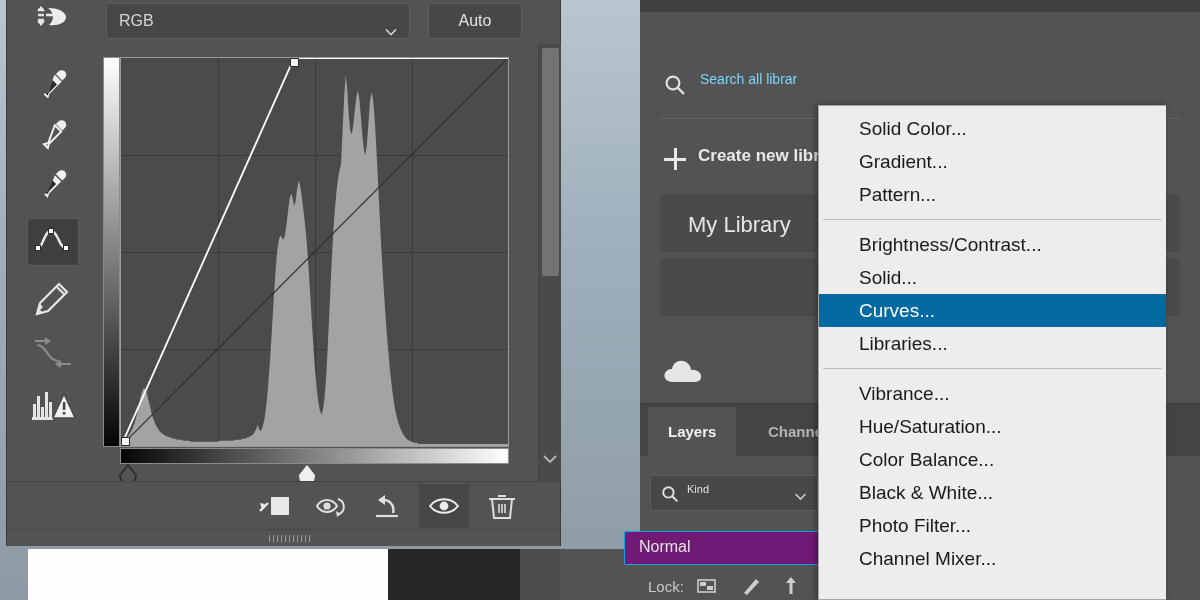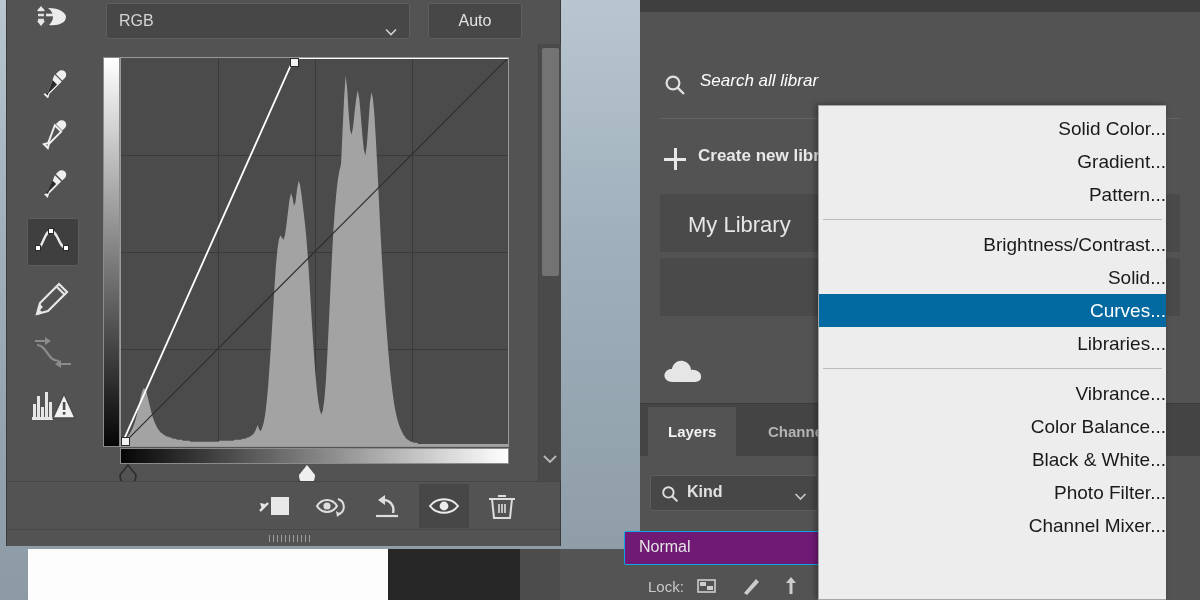--- a/index.html
+++ b/index.html
@@ -288,23 +288,22 @@
   .search-row {
     position: absolute;
     left: 0; top: 0;
     width: 560px; height: 52px;
     cursor: text;
   }
   .search-icon { position: absolute; left: 24px; top: 16px; }
   .search-ph {
     position: absolute;
     left: 60px; top: 13px;
-    font-size: 17px;
-    font-style: italic;
-    color: #ffffff;
+    font-size: 14px;
+    color: #7dd3fc;
     white-space: nowrap;
   }
   .hr-line {
     position: absolute;
     left: 20px;
     width: 520px; height: 1px;
     background: #636363;
   }
   .create-row {
     position: absolute;
@@ -373,21 +372,21 @@
     width: 168px; height: 36px;
     background: #474747;
     border: 1px solid #5d5d5d;
     border-radius: 3px;
     box-sizing: border-box;
     cursor: pointer;
   }
   .kind-select .k-icn { position: absolute; left: 10px; top: 9px; }
   .kind-select .k-lbl {
     position: absolute; left: 36px; top: 7px;
-    font-size: 16px; color: #e2e2e2; font-weight: bold;
+    font-size: 11px; color: #e2e2e2;
   }
   .kind-select .k-chev { position: absolute; right: 10px; top: 12px; }
   .kind-extra {
     position: absolute;
     left: 832px; top: 481px;
     width: 24px; height: 24px;
     border: 2px solid #d0d0d0;
     box-sizing: border-box;
     cursor: pointer;
   }
@@ -426,21 +425,20 @@
   .menu {
     position: absolute;
     left: 818px; top: 105px;
     width: 348px; height: 495px;
     background: #ededed;
     border: 1px solid #a6a6a6;
     border-right: none;
     box-sizing: border-box;
     box-shadow: -2px 0 6px rgba(0,0,0,0.35);
     padding-top: 6px;
-    text-align: right;
   }
   .mi {
     position: relative;
     height: 33px;
     line-height: 33px;
     padding-left: 40px;
     font-size: 19px;
     color: #1a1a1a;
     white-space: nowrap;
     cursor: pointer;
@@ -742,19 +740,20 @@
       <div class="mi">Solid Color...</div>
       <div class="mi">Gradient...</div>
       <div class="mi">Pattern...</div>
       <div class="msep"></div>
       <div class="mi">Brightness/Contrast...</div>
       <div class="mi">Solid...</div>
       <div class="mi sel" style="background: #0369a1;">Curves...</div>
       <div class="mi">Libraries...</div>
       <div class="msep"></div>
       <div class="mi">Vibrance...</div>
+      <div class="mi">Hue/Saturation...</div>
       <div class="mi">Color Balance...</div>
       <div class="mi">Black &amp; White...</div>
       <div class="mi">Photo Filter...</div>
       <div class="mi">Channel Mixer...</div>
     </div>
 
 </div>
 
 </body></html>

